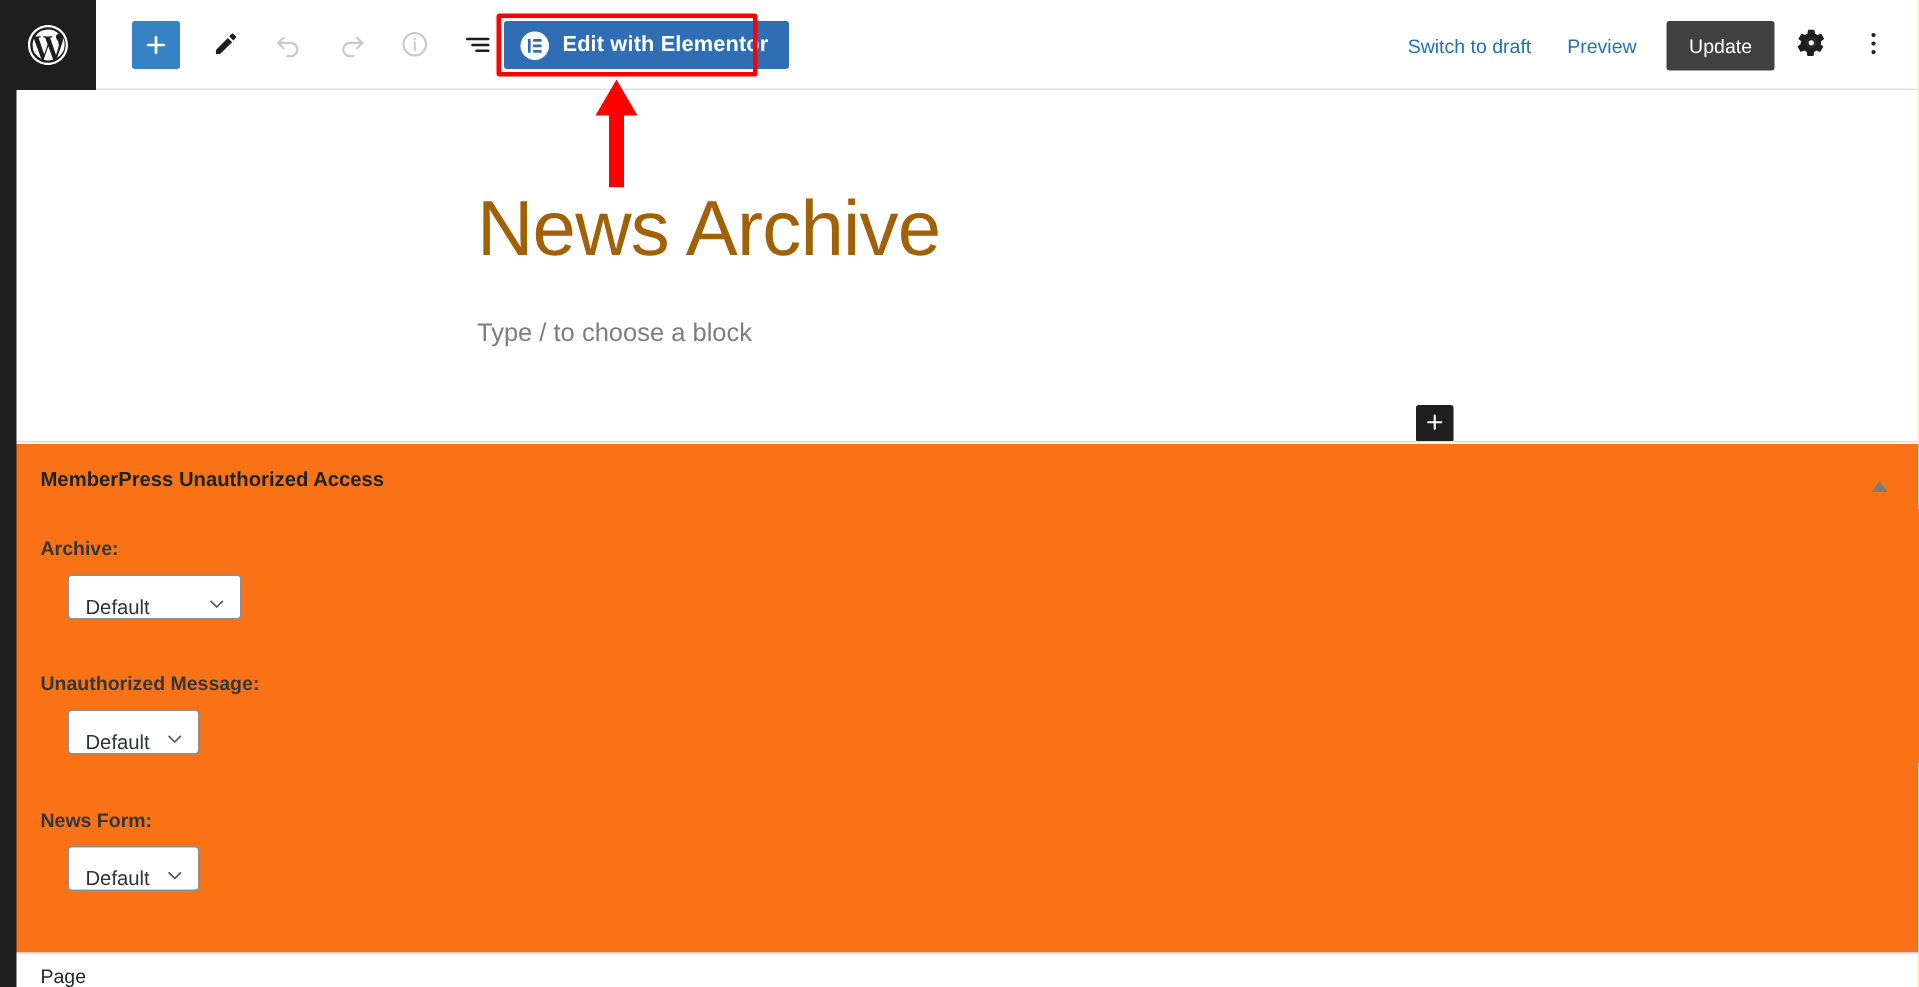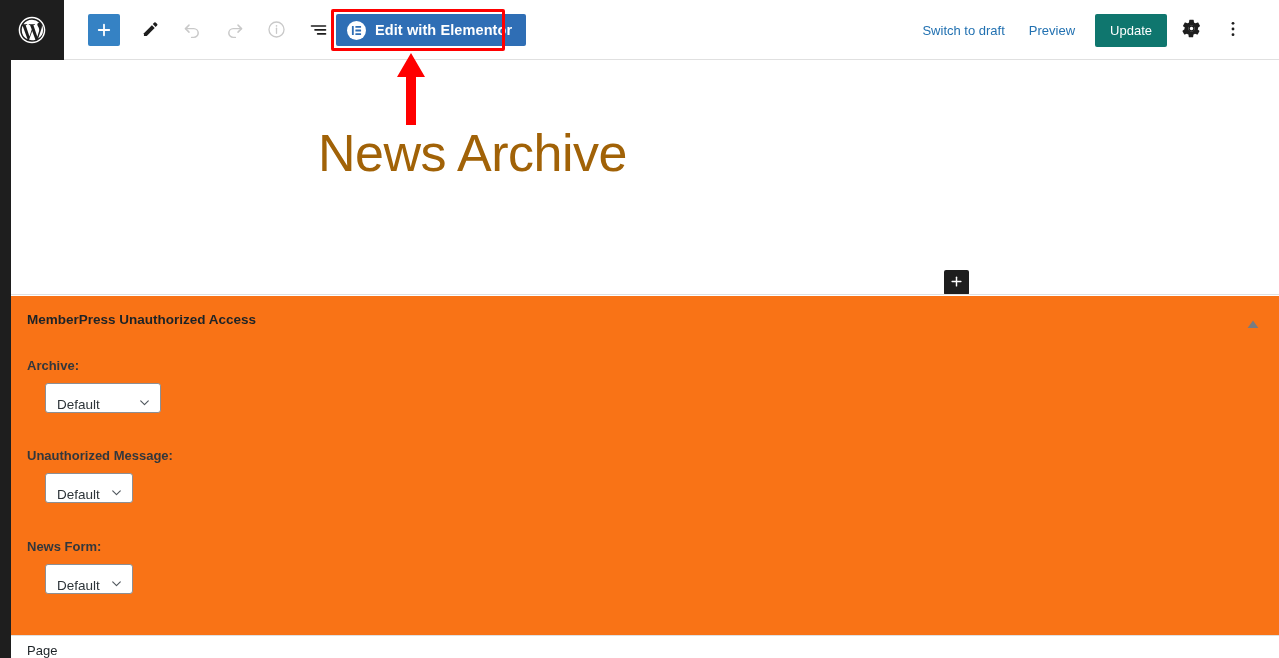--- a/index.html
+++ b/index.html
@@ -132,36 +132,36 @@
     pointer-events: none;
   }
 
   
   .toolbar-right {
     position: absolute;
     right: 0; top: 0;
     height: 60px;
     display: flex;
     align-items: center;
-    padding-right: 28px;
+    padding-right: 12px;
     gap: 0;
   }
   .hdr-link {
     color: #2271b1;
     font-size: 13px;
     background: none;
     border: none;
     cursor: pointer;
     padding: 8px 12px;
     white-space: nowrap;
     font-family: "Liberation Sans", sans-serif;
   }
 
   .update-btn {
-    background: #0f766e;
+    background: #404040;
     color: #fff;
     font-size: 13px;
     border: none;
     border-radius: 2px;
     padding: 9px 15px;
     margin-left: 8px;
     cursor: pointer;
     font-family: "Liberation Sans", sans-serif;
     white-space: nowrap;
   }
@@ -415,20 +415,21 @@
     </div>
   </div>
 
   <svg class="annotation-arrow" viewBox="0 0 38 72" aria-hidden="true">
     <polygon points="19,0 33,24 24,24 24,72 14,72 14,24 5,24" fill="#ff0000"></polygon>
   </svg>
 
   <div class="editor-canvas">
     <h1 class="post-title">News Archive</h1>
 
+    <div class="block-placeholder">Type / to choose a block</div>
 
     <button class="block-appender" title="Add block">
       <span>
         <svg width="15" height="15" viewBox="0 0 24 24" fill="none" stroke="#ffffff" stroke-width="2.3" stroke-linecap="round">
           <line x1="12" y1="5" x2="12" y2="19"></line>
           <line x1="5" y1="12" x2="19" y2="12"></line>
         </svg>
       </span>
     </button>
   </div>

